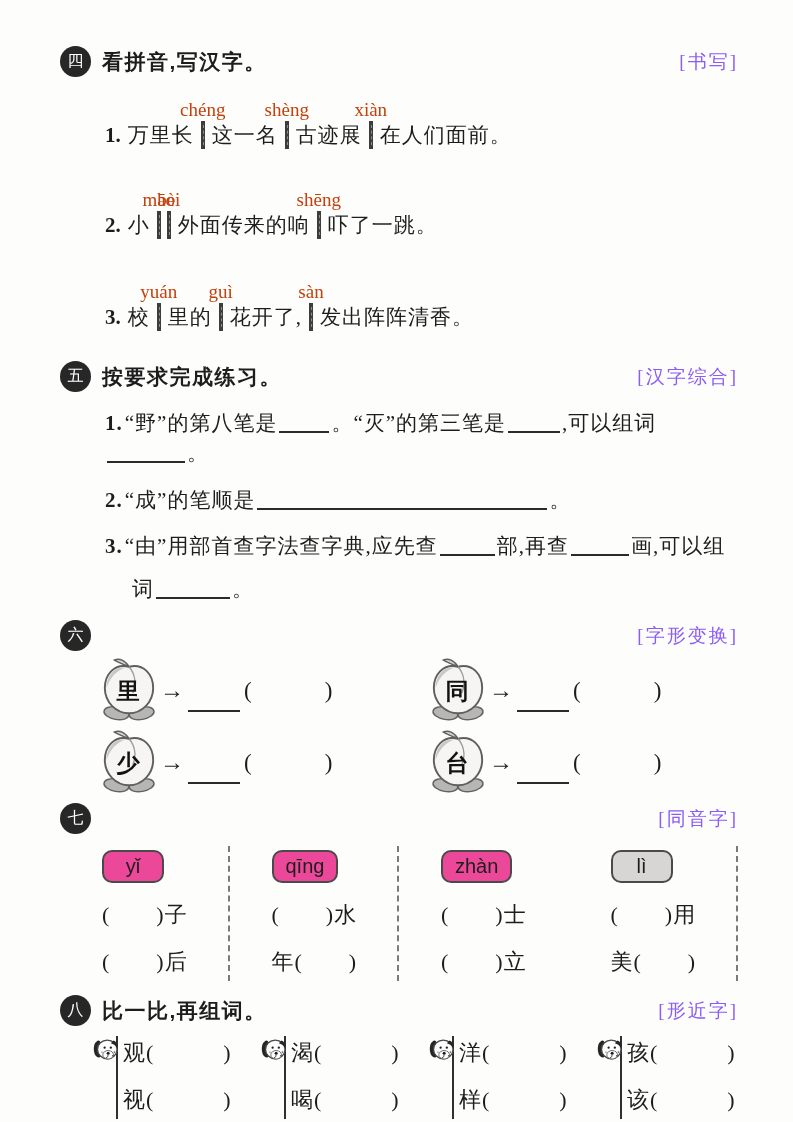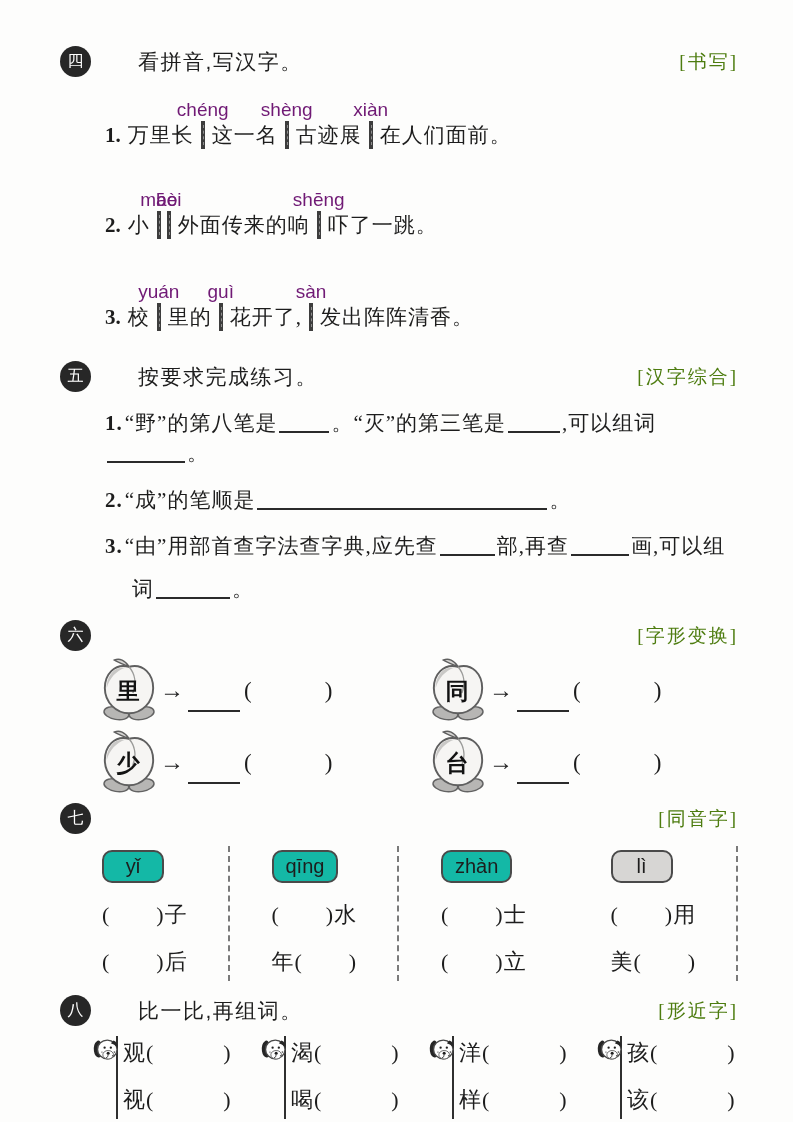--- a/index.html
+++ b/index.html
@@ -10,32 +10,32 @@
     font-family:"Liberation Serif", serif;
   }
   
   .sec-head{display:flex;align-items:center;gap:11px;}
   .sec-num{
     width:31px;height:31px;border-radius:50%;background:#272727;color:#fff;
     display:flex;align-items:center;justify-content:center;
     font-size:16px;font-family:"Liberation Serif",serif;flex:0 0 auto;
   }
   .sec-title{
-    font-family:"Liberation Sans",sans-serif;font-weight:normal;
-    font-size:21px;letter-spacing:1.5px;margin-left:36px;
-  }
-  .sec-tag{margin-left:auto;font-size:19px;letter-spacing:2px;color:#4d7c0f;}
+    font-family:"Liberation Sans",sans-serif;font-weight:bold;
+    font-size:21px;letter-spacing:1.5px;
+  }
+  .sec-tag{margin-left:auto;font-size:19px;letter-spacing:2px;color:#8b5cf6;}
   
   .py-line{display:flex;align-items:center;margin-left:45px;font-size:21px;white-space:nowrap;}
   .py-line .no{font-weight:bold;margin-right:3px;}
   .seg{margin:8px 4px;letter-spacing:1px;}
   .box-unit{position:relative;margin:0 3px;flex:0 0 auto;}
   .box-unit .py{
     position:absolute;bottom:calc(100% + 2px);left:50%;transform:translateX(-50%);
-    font-family:Liberation Sans, sans-serif;font-size:19px;color:#701a75;white-space:nowrap;
+    font-family:Liberation Serif, serif;font-size:19px;color:#c2410c;white-space:nowrap;
   }
   .tian{width:56px;height:56px;border:2px solid #3d3d3d;box-sizing:border-box;position:relative;background:#fefefe;}
   .tian::before{content:"";position:absolute;top:50%;left:2px;right:2px;border-top:1.5px dashed #8f8f8f;}
   .tian::after{content:"";position:absolute;left:50%;top:2px;bottom:2px;border-left:1.5px dashed #8f8f8f;}
   
   .q{margin:16px 0 0 45px;font-size:21px;letter-spacing:1px;line-height:1.45;}
   .q .no{font-weight:bold;margin-right:2px;}
   .blank{display:inline-block;height:16px;border-bottom:2px solid #2b2b2b;margin:0 2px;vertical-align:-3px;}
   
   .s6-grid{display:grid;grid-template-columns:1fr 1fr;column-gap:20px;row-gap:6px;margin:6px 0 0 40px;}
@@ -44,21 +44,21 @@
   .arrow{font-family:"Liberation Sans",sans-serif;font-size:24px;margin:0 4px 0 2px;color:#222;}
   .s6-blank{width:52px;height:20px;border-bottom:2px solid #2b2b2b;align-self:center;margin-top:22px;}
   .s6-paren{font-size:23px;margin-left:4px;letter-spacing:1px;}
   
   .s7-grid{display:grid;grid-template-columns:repeat(4,1fr);margin:12px 0 0 0;}
   .s7-col{padding:4px 0 4px 42px;}
   .s7-col.sep{border-right:2px dashed #7a7a7a;}
   .chip{
     display:inline-block;border:2px solid #4a4a4a;border-radius:10px;
     padding:3px 12px;min-width:34px;text-align:center;
-    font-family:"Liberation Sans",sans-serif;font-size:20px;background:#14b8a6;
+    font-family:"Liberation Sans",sans-serif;font-size:20px;background:#ec4899;
   }
   .chip.shaded{background:#d7d6d4;}
   .s7-row{font-size:22px;margin-top:17px;letter-spacing:1px;}
   
   .s8-row{display:flex;gap:6px;margin:10px 0 0 33px;}
   .s8-group{position:relative;width:162px;flex:0 0 auto;}
   .dog{position:absolute;left:-2px;top:1px;width:29px;height:32px;z-index:2;}
   .s8-words{margin-left:23px;border-left:2px solid #2f2f2f;padding:2px 0 4px 5px;}
   .s8-words .w{font-size:22px;letter-spacing:1px;}
   .s8-words .w:first-child{margin-bottom:17px;}

